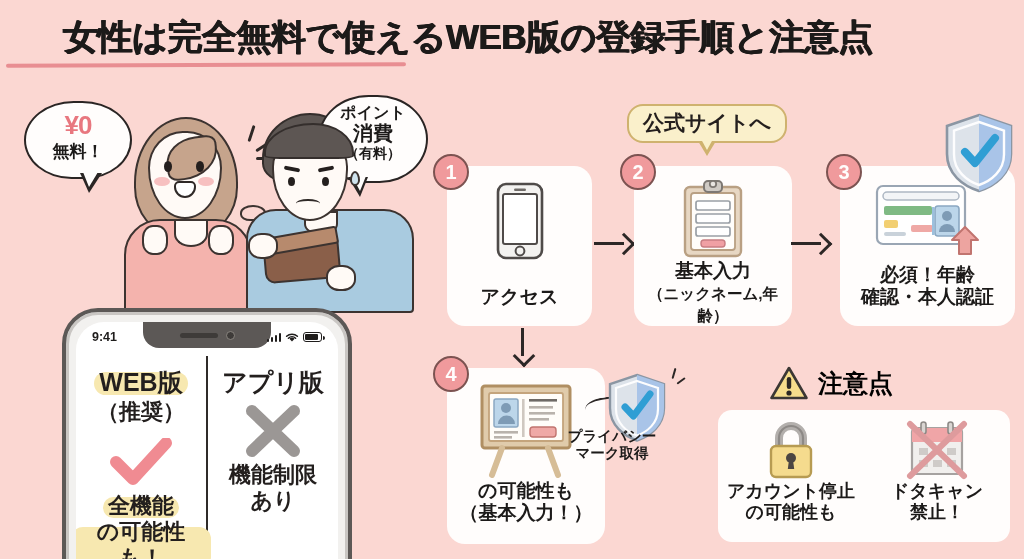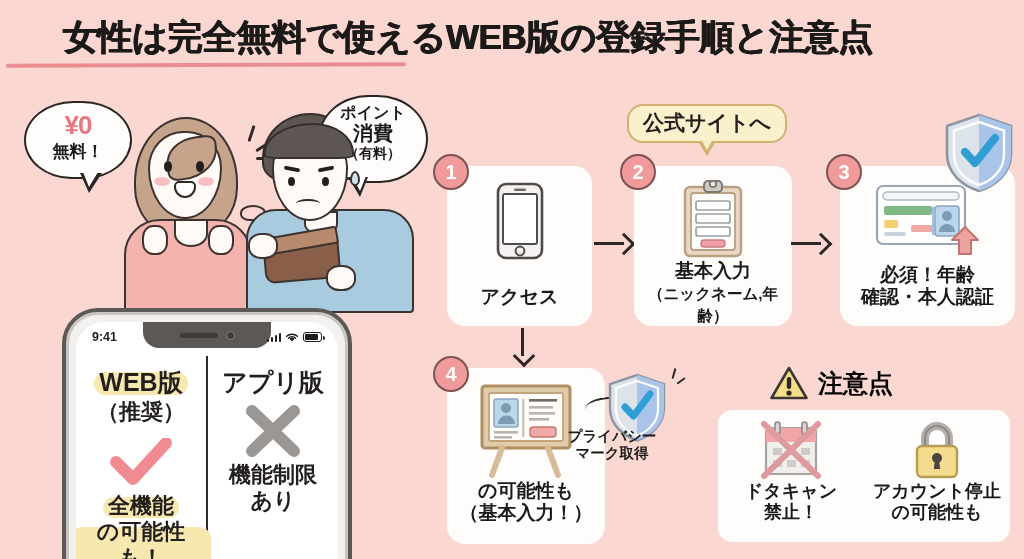--- a/index.html
+++ b/index.html
@@ -611,49 +611,49 @@
       <path d="M20 3 L37.5 33 H2.5 Z" fill="#f6dd8c" stroke="#3b3734" stroke-width="2.6" stroke-linejoin="round"></path>
       <rect x="17.8" y="12" width="4.4" height="12" rx="2.2" fill="#2b2724"></rect>
       <circle cx="20" cy="28" r="2.6" fill="#2b2724"></circle>
     </svg>
     <span class="warn-title">注意点</span>
   </div>
 
   <div class="warn-card">
     <div class="warn-item">
       <div class="ic">
+        <svg width="54" height="60" viewBox="0 0 54 60">
+          <path d="M15 26 V18 a12 12 0 0 1 24 0 v8" fill="none" stroke="#b3afac" stroke-width="8" stroke-linecap="round"></path>
+          <path d="M15 26 V18 a12 12 0 0 1 24 0 v8" fill="none" stroke="#8d8986" stroke-width="2.2" stroke-linecap="round"></path>
+          <rect x="7" y="26" width="40" height="31" rx="5" fill="#f5db8e" stroke="#b79b52" stroke-width="2.4"></rect>
+          <circle cx="27" cy="38" r="5" fill="#4b4542"></circle>
+          <path d="M25 40 h4 l1.2 9 h-6.4 z" fill="#4b4542"></path>
+        </svg>
+      </div>
+      <div class="t">
+        <span>アカウント停止</span><br>
+        <span>の可能性も</span>
+      </div>
+    </div>
+    <div class="warn-item">
+      <div class="ic">
         <svg width="66" height="60" viewBox="0 0 66 60">
           <rect x="8" y="8" width="50" height="46" rx="4" fill="#f1efed" stroke="#a6a2a0" stroke-width="2.2"></rect>
           <path d="M8 12 a4 4 0 0 1 4 -4 h42 a4 4 0 0 1 4 4 v10 H8 Z" fill="#f0a5a7"></path>
           <rect x="17" y="2" width="5" height="12" rx="2.5" fill="#d9d5d2" stroke="#8e8a87" stroke-width="1.6"></rect>
           <rect x="44" y="2" width="5" height="12" rx="2.5" fill="#d9d5d2" stroke="#8e8a87" stroke-width="1.6"></rect>
           <rect x="15" y="28" width="9" height="7" fill="#cfcbc8"></rect>
           <rect x="29" y="28" width="9" height="7" fill="#cfcbc8"></rect>
           <rect x="43" y="28" width="9" height="7" fill="#cfcbc8"></rect>
           <rect x="15" y="40" width="9" height="7" fill="#cfcbc8"></rect>
           <rect x="29" y="40" width="9" height="7" fill="#cfcbc8"></rect>
           <rect x="43" y="40" width="9" height="7" fill="#cfcbc8"></rect>
           <path d="M6 4 L60 56 M60 4 L6 56" stroke="#de9b9d" stroke-width="6" stroke-linecap="round"></path>
         </svg>
       </div>
       <div class="t">
         <span>ドタキャン</span><br>
         <span>禁止！</span>
       </div>
     </div>
-    <div class="warn-item">
-      <div class="ic">
-        <svg width="54" height="60" viewBox="0 0 54 60">
-          <path d="M15 26 V18 a12 12 0 0 1 24 0 v8" fill="none" stroke="#b3afac" stroke-width="8" stroke-linecap="round"></path>
-          <path d="M15 26 V18 a12 12 0 0 1 24 0 v8" fill="none" stroke="#8d8986" stroke-width="2.2" stroke-linecap="round"></path>
-          <rect x="7" y="26" width="40" height="31" rx="5" fill="#f5db8e" stroke="#b79b52" stroke-width="2.4"></rect>
-          <circle cx="27" cy="38" r="5" fill="#4b4542"></circle>
-          <path d="M25 40 h4 l1.2 9 h-6.4 z" fill="#4b4542"></path>
-        </svg>
-      </div>
-      <div class="t">
-        <span>アカウント停止</span><br>
-        <span>の可能性も</span>
-      </div>
-    </div>
   </div>
 
 </div>
 
 </body></html>

